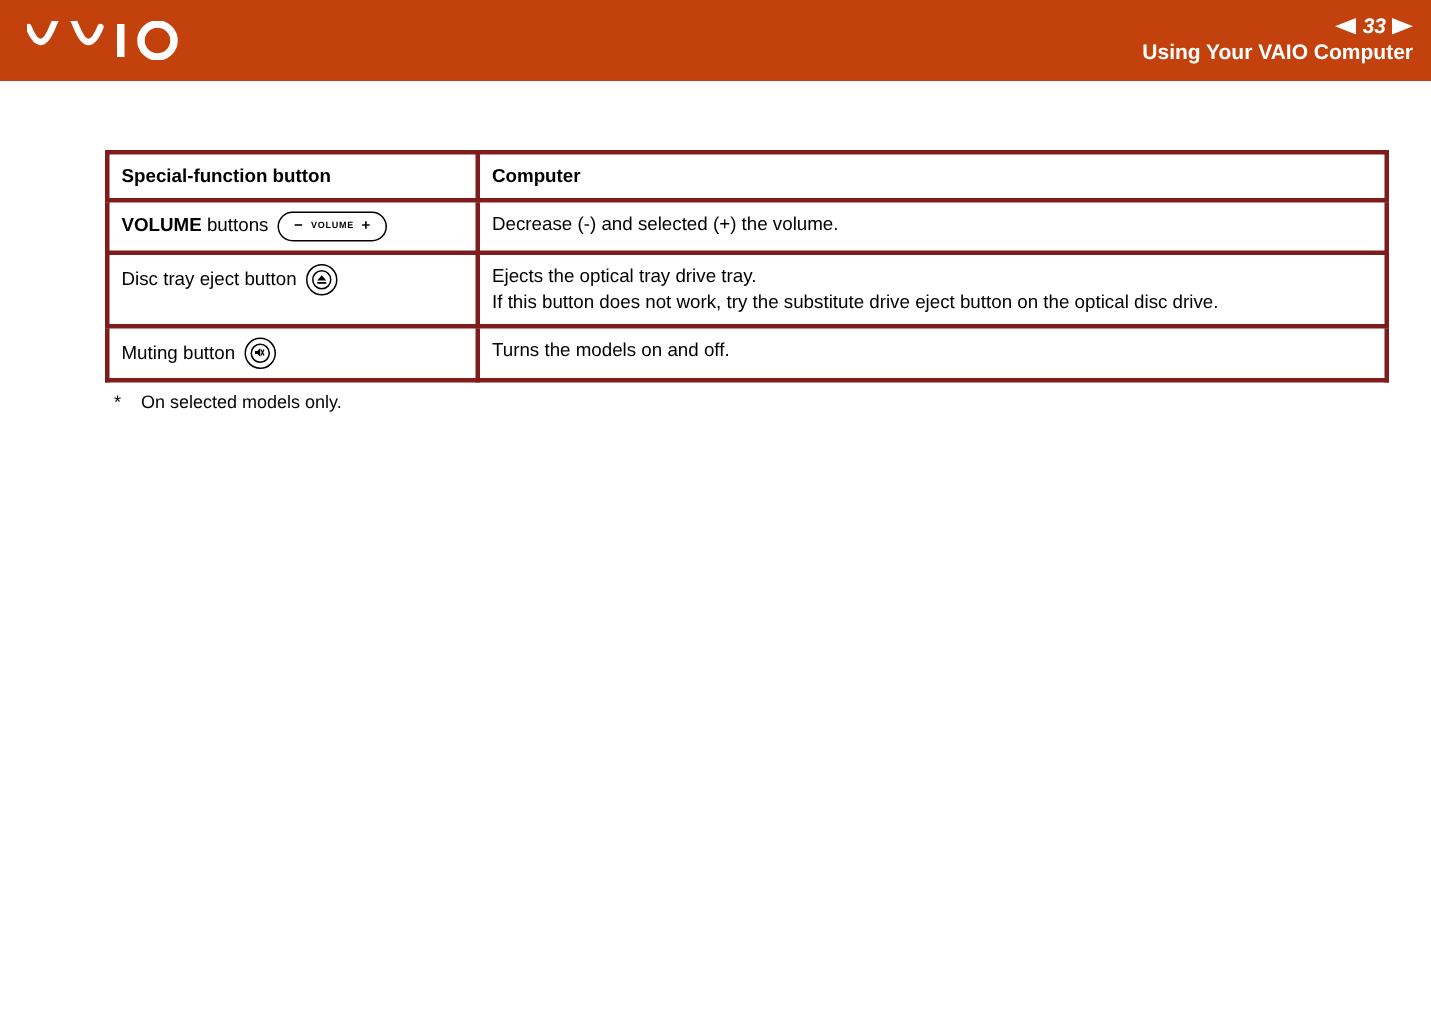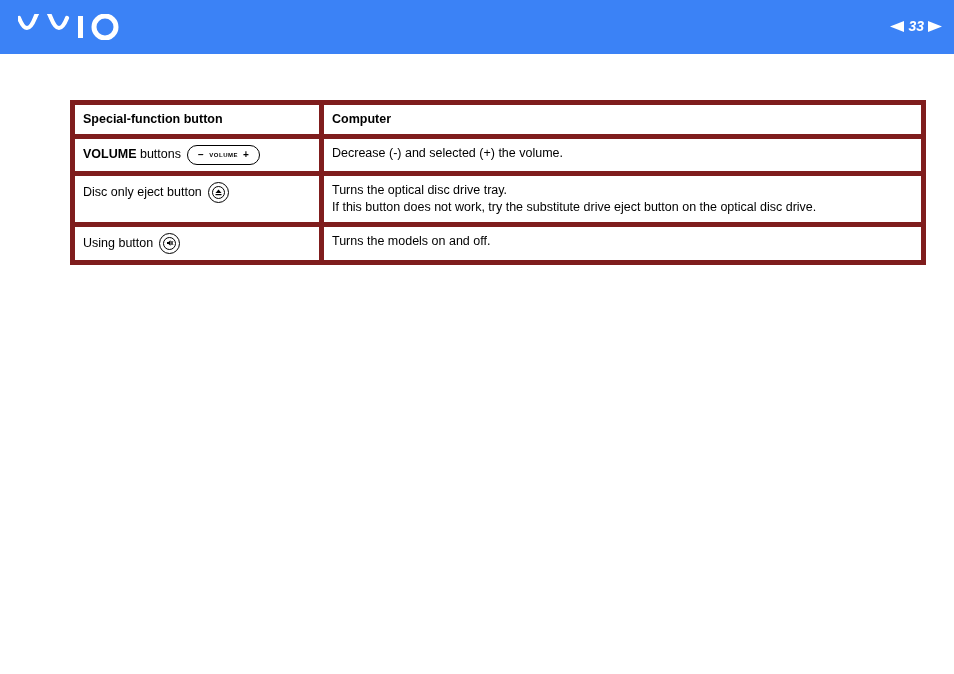--- a/index.html
+++ b/index.html
@@ -1,26 +1,26 @@
 <!DOCTYPE html>
 <html><head>
 <meta charset="utf-8">
 <style>
   html,body{margin:0;padding:0;background:#fff;font-family:Arial,Helvetica,sans-serif;color:#000;}
   .page{width:954px;height:674px;position:relative;display:flex;flex-direction:column;}
-  .headerbar{background:#3b82f6;height:54px;display:flex;align-items:center;justify-content:space-between;padding:0 12px 0 18px;}
+  .headerbar{background:#c2410c;height:54px;display:flex;align-items:center;justify-content:space-between;padding:0 12px 0 18px;}
   .logo svg{display:block;}
   .header-right{display:flex;flex-direction:column;align-items:flex-end;line-height:1.05;margin-top:-2px;}
   .pager{display:flex;align-items:center;gap:4px;}
   .pager svg{display:block;}
   .pagenum{color:#fff;font-weight:bold;font-style:italic;font-size:14px;}
   .section{color:#fff;font-weight:bold;font-size:14px;margin-top:2px;}
   .content{padding:46px 30px 0 70px;}
   table.sf{border-collapse:collapse;width:856px;}
-  table.sf th,table.sf td{border:5px solid #7f1d1d;padding:6px 8px;vertical-align:top;font-size:12.5px;line-height:1.35;}
+  table.sf th,table.sf td{border:3px solid #7f1d1d;padding:6px 8px;vertical-align:top;font-size:12.5px;line-height:1.35;}
   table.sf th{text-align:left;font-weight:bold;}
   .col1{width:228px;}
   .cellflex{display:flex;align-items:center;gap:6px;flex-wrap:wrap;text-align:center;}
   .bold{font-weight:bold;}
   .footnote{font-size:12px;margin:6px 0 0 6px;}
   .ast{display:inline-block;width:18px;}
   
   .btn-pill{display:inline-flex;align-items:center;justify-content:center;gap:5px;border:1px solid #000;border-radius:11px;height:18px;padding:0 10px;font-size:6px;letter-spacing:0.5px;font-weight:bold;}
   .btn-pill .sym{font-size:10px;line-height:1;}
   .btn-round{display:inline-flex;align-items:center;justify-content:center;border:1px solid #000;border-radius:50%;width:19px;height:19px;}
@@ -45,20 +45,21 @@
               <polygon points="14,0 14,11 0,5.5" fill="#fff"></polygon>
             </svg>
         </span>
         <span class="pagenum">33</span>
         <span>
           <svg width="14" height="11" viewBox="0 0 14 11">
               <polygon points="0,0 0,11 14,5.5" fill="#fff"></polygon>
             </svg>
         </span>
       </div>
+      <div class="section">Using Your VAIO Computer</div>
     </div>
   </div>
 
   <div class="content">
     <table class="sf">
       <tbody>
           <tr>
         <th class="col1">Special-function button</th>
         <th>Computer</th>
       </tr>
@@ -75,53 +76,56 @@
           </span>
         </td>
         <td>
           <div>Decrease (-) and selected (+) the volume.</div>
         </td>
       </tr>
 
       <tr>
         <td class="col1">
           <span class="cellflex">
-            <span><span class="bold"></span><span>Disc only eject button </span></span>
+            <span><span class="bold"></span><span>Disc tray eject button </span></span>
             <span class="btn-round">
               <span class="inner">
                 <svg width="7" height="7" viewBox="0 0 7 7">
                       <polygon points="3.5,0.5 6.5,4 0.5,4" fill="#000"></polygon>
                       <rect x="0.5" y="5" width="6" height="1.2" fill="#000"></rect>
                     </svg>
               </span>
             </span>
           </span>
         </td>
         <td>
-          <div>Turns the optical disc drive tray.</div>
+          <div>Ejects the optical tray drive tray.</div>
           <div>If this button does not work, try the substitute drive eject button on the optical disc drive.</div>
         </td>
       </tr>
 
       <tr>
         <td class="col1">
           <span class="cellflex">
-            <span><span class="bold"></span><span>Using button </span></span>
+            <span><span class="bold"></span><span>Muting button </span></span>
             <span class="btn-round">
               <span class="inner">
                 <svg width="8" height="8" viewBox="0 0 8 8">
                   <polygon points="1,3 2.5,3 4.5,1.2 4.5,6.8 2.5,5 1,5" fill="#000"></polygon>
                   <line x1="5" y1="2" x2="7" y2="6" stroke="#000" stroke-width="0.8"></line>
                   <line x1="7" y1="2" x2="5" y2="6" stroke="#000" stroke-width="0.8"></line>
                 </svg>
               </span>
             </span>
           </span>
         </td>
         <td>
           <div>Turns the models on and off.</div>
         </td>
       </tr>
     </tbody>
       </table>
 
+    <div class="footnote">
+      <span class="ast">*</span><span>On selected models only.</span>
+    </div>
   </div>
 </div>
 
 </body></html>

